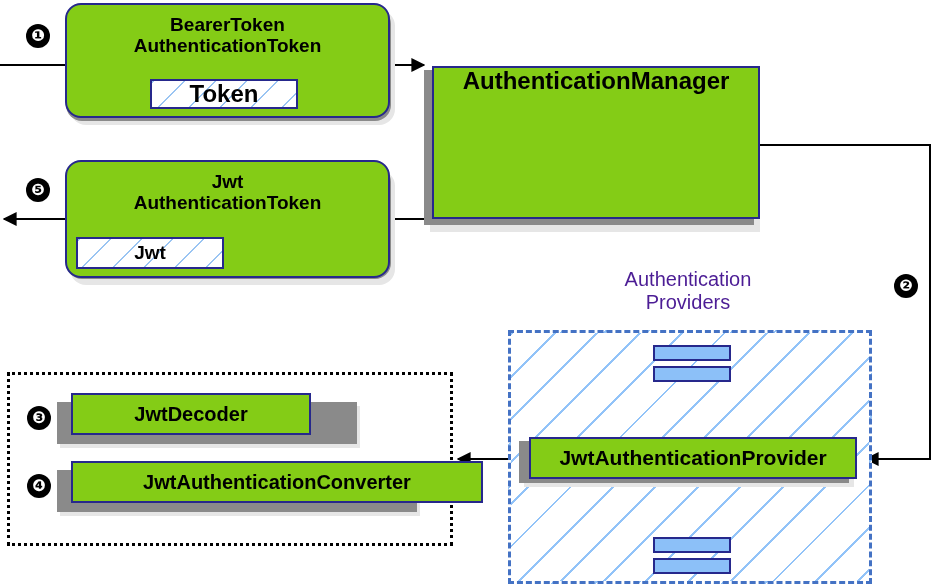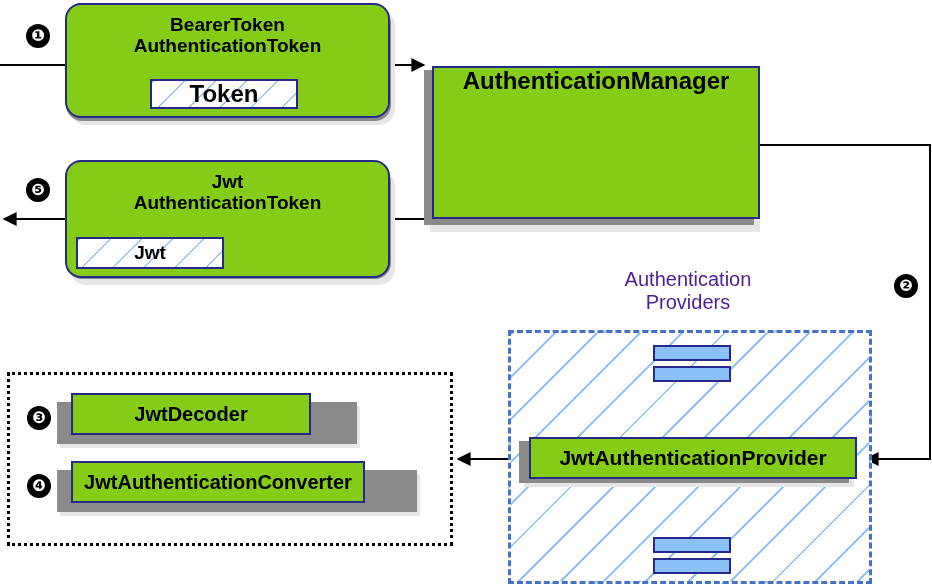--- a/index.html
+++ b/index.html
@@ -226,15 +226,15 @@
   <div class="minibar" style="left:653px; top:558px; width:78px; height:16px;"></div>
 
   <div class="dotted-box" style="left:7px; top:372px; width:446px; height:174px;"></div>
 
   <div class="shadow light" style="left:60px; top:406px; width:300px; height:42px;"></div>
   <div class="shadow dark" style="left:57px; top:402px; width:300px; height:42px;"></div>
   <div class="node" style="left:71px; top:393px; width:240px; height:42px; font-size:20px;">JwtDecoder</div>
 
   <div class="shadow light" style="left:60px; top:474px; width:360px; height:42px;"></div>
   <div class="shadow dark" style="left:57px; top:470px; width:360px; height:42px;"></div>
-  <div class="node" style="left:71px; top:461px; width:294px; height:42px; font-size:20px;">JwtAuthenticationConverter</div>
+  <div class="node" style="left:71px; top:461px; width:412px; height:42px; font-size:20px;">JwtAuthenticationConverter</div>
 
 </div>
 
 </body></html>

